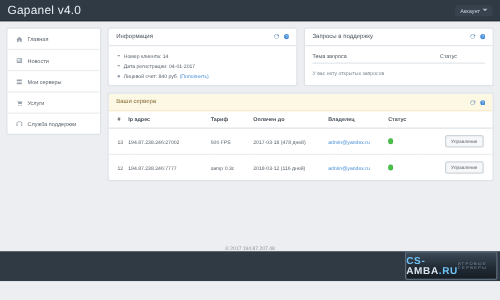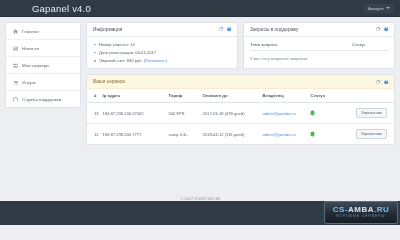--- a/index.html
+++ b/index.html
@@ -12,21 +12,21 @@
   #app { position: relative; width: 400px; height: 225px; background: #eceef1; }
 
   
   .navbar {
     height: 17px; background: #2f3a45; display: flex;
     align-items: center; justify-content: space-between;
     padding: 0 6px; border-bottom: 1px solid #26303a;
   }
   .brand {
     color: #e9eef2; font-size: 9.5px; letter-spacing: .2px;
-    margin-left: 26px; font-weight: 400;
+    font-weight: 400;
   }
   .account-btn {
     display: flex; align-items: center; gap: 2px;
     color: #c6ced6; font-size: 4.4px; padding: 2px 4px;
     border-radius: 2px; background: #37424e; cursor: pointer;
     white-space: nowrap;
   }
   .caret {
     width: 0; height: 0; border-left: 2px solid transparent;
     border-right: 2px solid transparent; border-top: 2.4px solid #aab4bd;
@@ -134,21 +134,21 @@
     position: absolute; left: 0; right: 0; bottom: 0;
     height: 24px; background: #2f3a45;
   }
 
   
   .watermark {
     position: absolute; right: 2px; bottom: 1px;
     width: 74px; height: 23px; border-radius: 2px;
     background: linear-gradient(180deg,#3d4a58 0%, #222c36 55%, #161d25 100%);
     border: 1px solid #5c6b7a;
-    display: flex; flex-direction: column; align-items: center;
+    display: flex; flex-direction: row; align-items: center;
     justify-content: center; gap: 0px; overflow: hidden;
   }
   .wm-main { font-size: 8px; font-weight: 700; letter-spacing: .5px; line-height: 1; }
   .wm-cs { color: #6fc3f7; }
   .wm-amba { color: #dbe6ef; }
   .wm-ru { color: #6fc3f7; }
   .wm-sub {
     font-size: 3.2px; letter-spacing: 1.1px; color: #7d93a8;
     margin-top: 1px; line-height: 1;
   }

